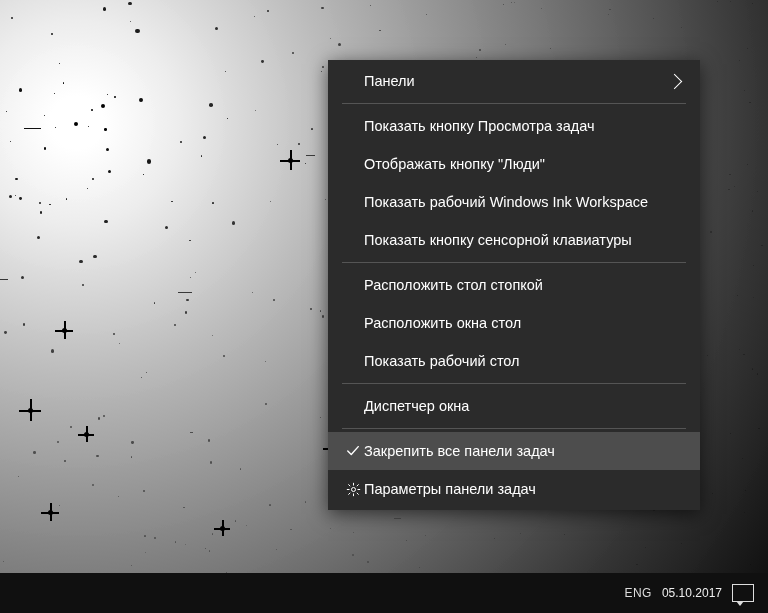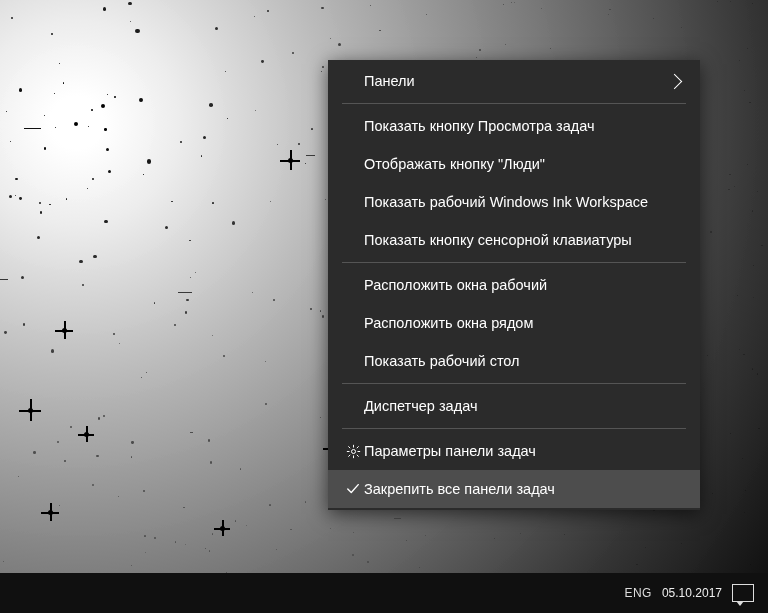--- a/index.html
+++ b/index.html
@@ -503,56 +503,56 @@
     </div>
     <div class="menu-item">
       <span class="icon-slot"></span>
       <span class="label">Показать кнопку сенсорной клавиатуры</span>
     </div>
     <div class="sep-wrap">
       <div class="separator"></div>
     </div>
     <div class="menu-item">
       <span class="icon-slot"></span>
-      <span class="label">Расположить окна рабочий</span>
-    </div>
-    <div class="menu-item">
-      <span class="icon-slot"></span>
-      <span class="label">Расположить окна рядом</span>
+      <span class="label">Расположить стол стопкой</span>
+    </div>
+    <div class="menu-item">
+      <span class="icon-slot"></span>
+      <span class="label">Расположить окна стол</span>
     </div>
     <div class="menu-item">
       <span class="icon-slot"></span>
       <span class="label">Показать рабочий стол</span>
     </div>
     <div class="sep-wrap">
       <div class="separator"></div>
     </div>
     <div class="menu-item">
       <span class="icon-slot"></span>
-      <span class="label">Диспетчер задач</span>
+      <span class="label">Диспетчер окна</span>
     </div>
     <div class="sep-wrap">
       <div class="separator"></div>
+    </div>
+    <div class="menu-item hover">
+      <span class="icon-slot check-icon">
+        <svg width="14" height="14" viewBox="0 0 16 16">
+          <path d="M2 8 L6 12 L14 3" stroke-width="1.6" stroke-linecap="round" stroke-linejoin="round"></path>
+        </svg>
+      </span>
+      <span class="label">Закрепить все панели задач</span>
     </div>
     <div class="menu-item">
       <span class="icon-slot gear-icon">
         <svg width="15" height="15" viewBox="0 0 24 24">
           <circle cx="12" cy="12" r="3.2" stroke-width="1.6"></circle>
           <path d="M12 2v3M12 19v3M4.2 4.2l2.1 2.1M17.7 17.7l2.1 2.1M2 12h3M19 12h3M4.2 19.8l2.1-2.1M17.7 6.3l2.1-2.1" stroke-width="1.6" stroke-linecap="round"></path>
         </svg>
       </span>
       <span class="label">Параметры панели задач</span>
-    </div>
-    <div class="menu-item hover">
-      <span class="icon-slot check-icon">
-        <svg width="14" height="14" viewBox="0 0 16 16">
-          <path d="M2 8 L6 12 L14 3" stroke-width="1.6" stroke-linecap="round" stroke-linejoin="round"></path>
-        </svg>
-      </span>
-      <span class="label">Закрепить все панели задач</span>
     </div>
   </div>
 
 <div class="taskbar">
   <span class="lang">ENG</span>
   <span class="date">05.10.2017</span>
   <div class="action-center"></div>
 </div>
 
 </body></html>

